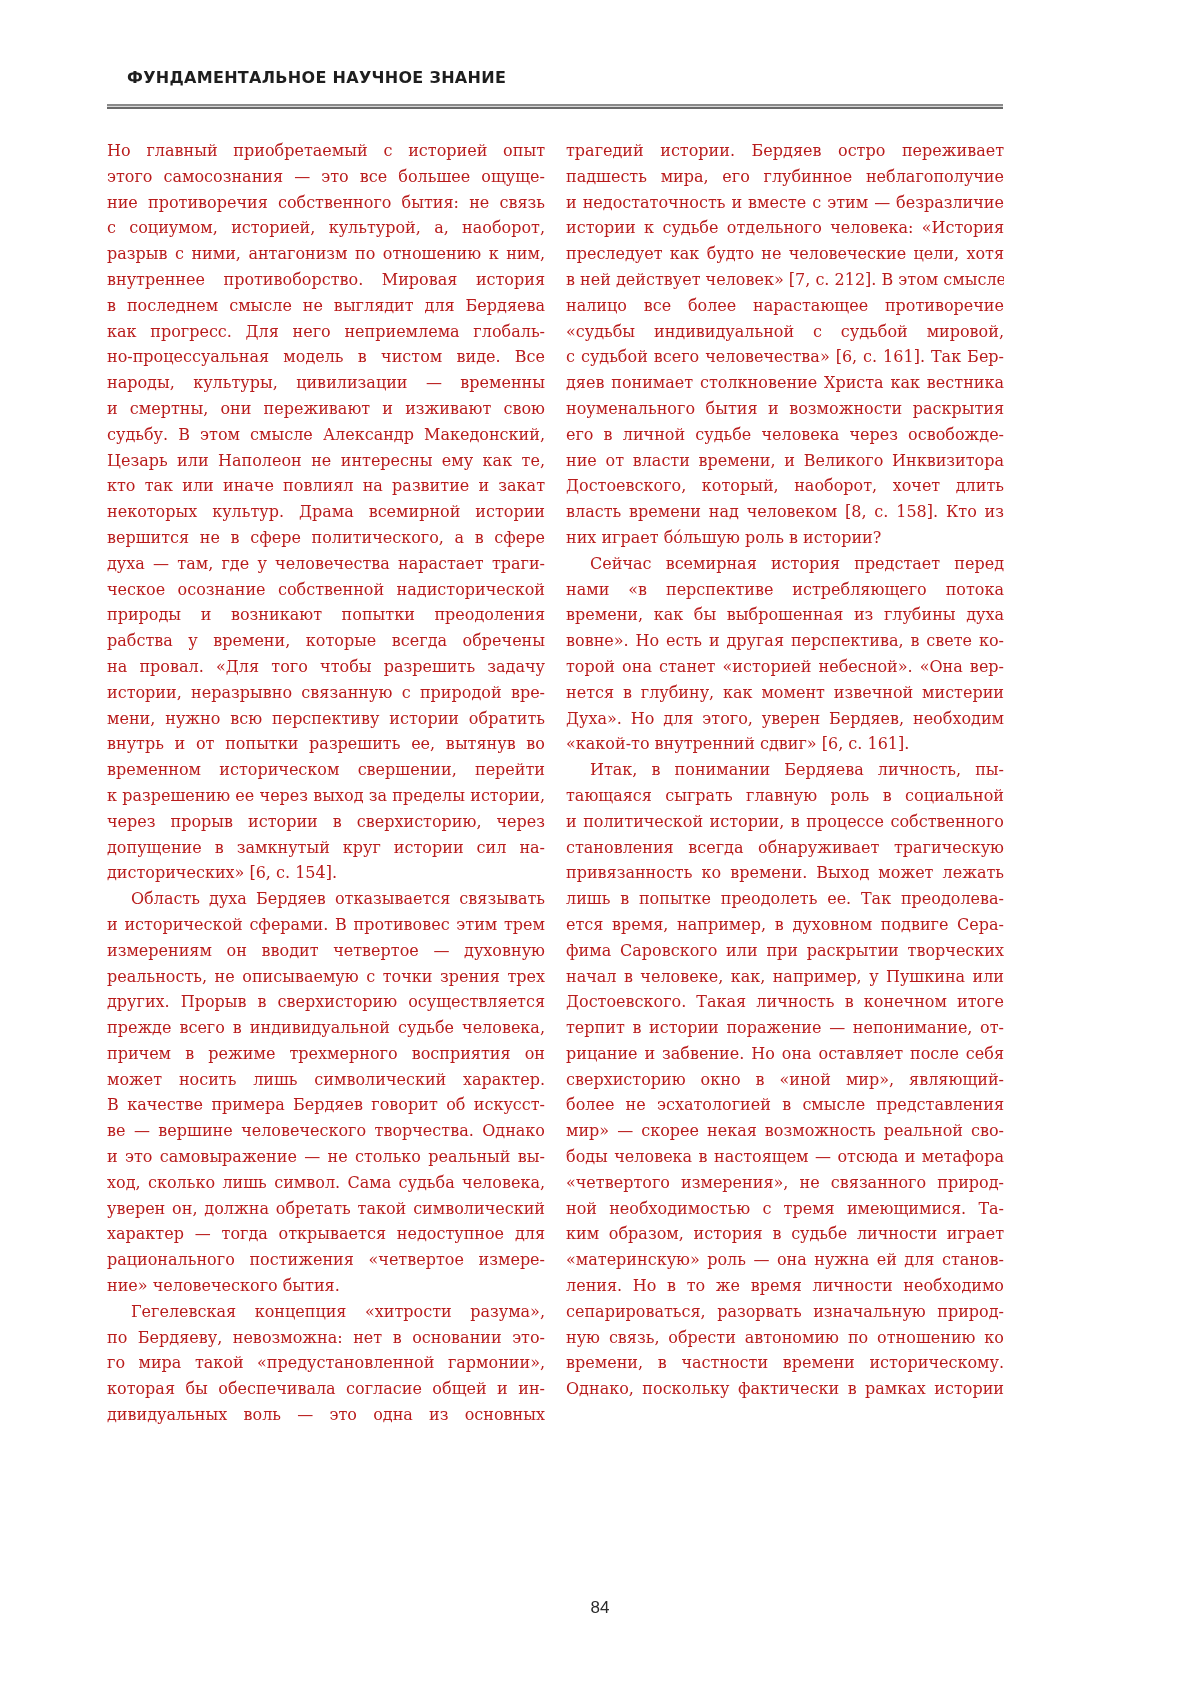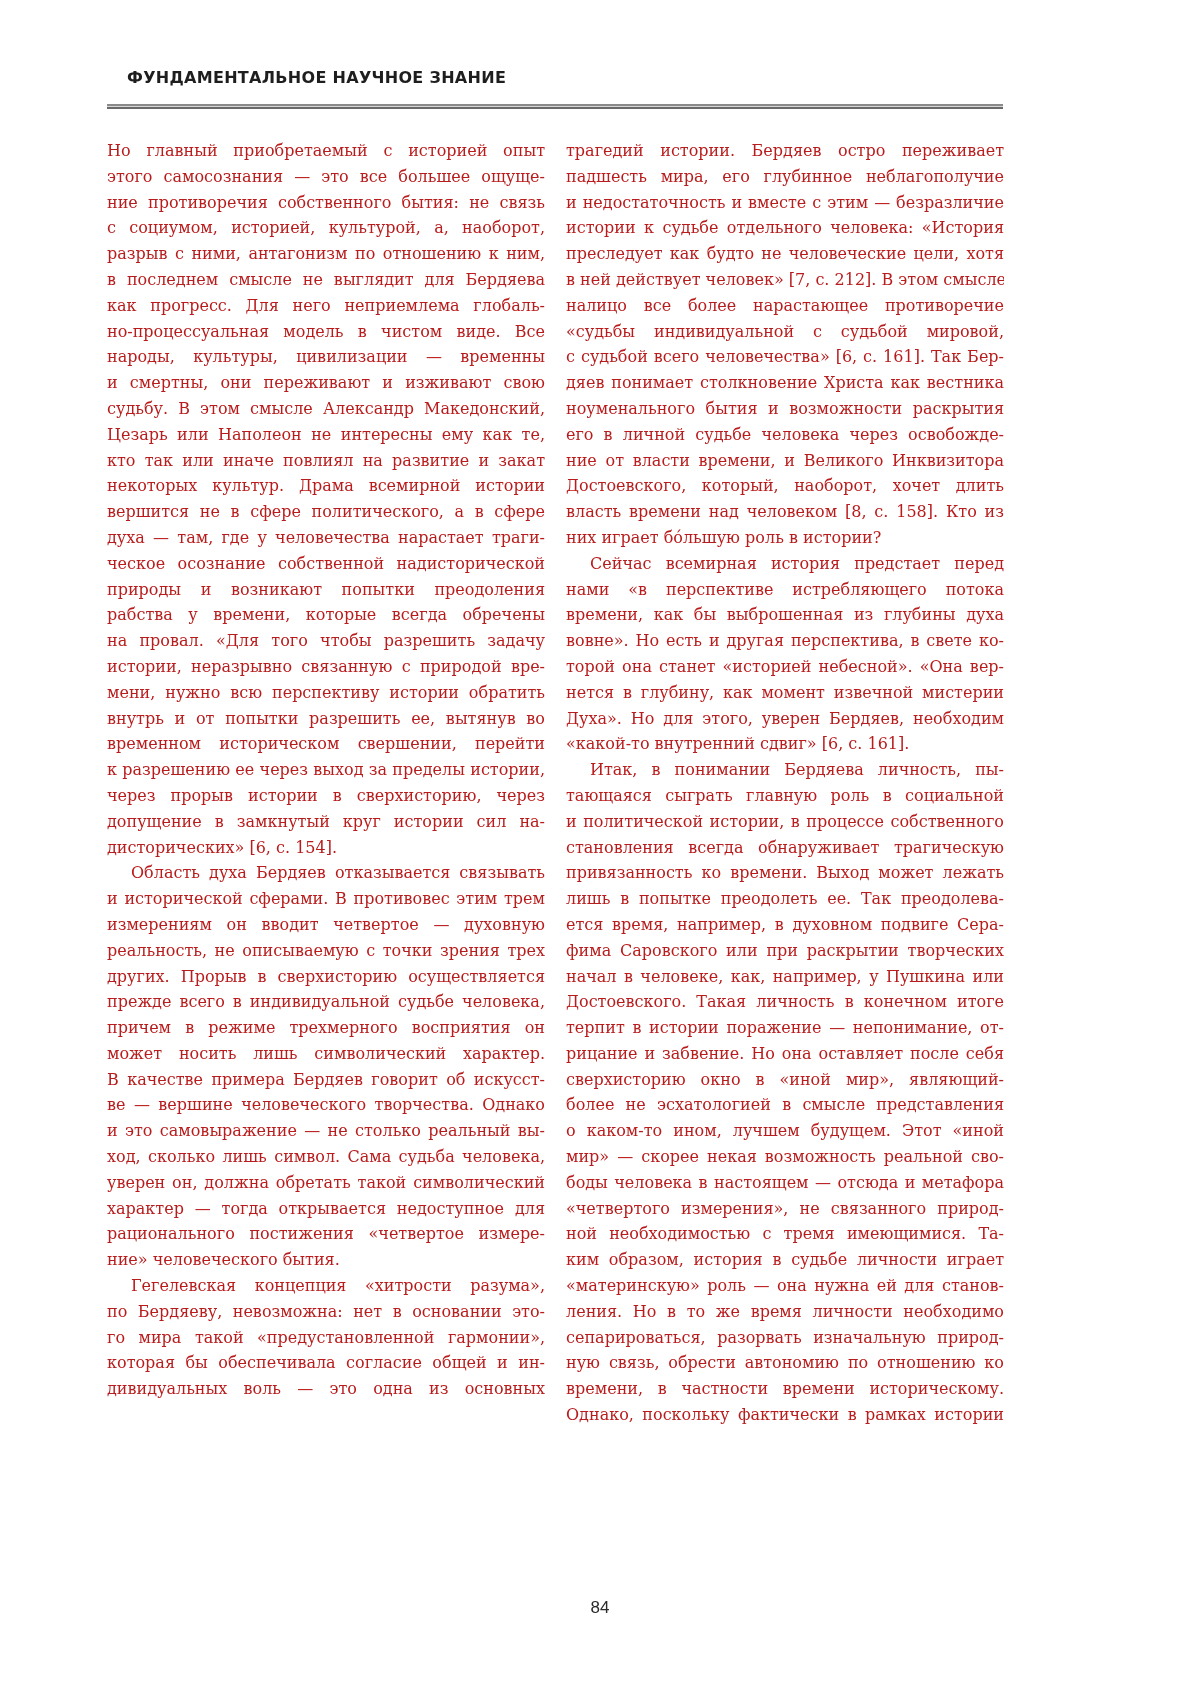--- a/index.html
+++ b/index.html
@@ -38,20 +38,21 @@
 <div class="page">
   <div class="header-title">ФУНДАМЕНТАЛЬНОЕ НАУЧНОЕ ЗНАНИЕ</div>
   <div class="header-rule"></div>
 
   <div class="col col-left" id="col-left">
       <div class="line">Но главный приобретаемый с историей опыт</div>
       <div class="line">этого самосознания — это все большее ощуще-</div>
       <div class="line">ние противоречия собственного бытия: не связь</div>
       <div class="line">с социумом, историей, культурой, а, наоборот,</div>
       <div class="line">разрыв с ними, антагонизм по отношению к ним,</div>
+      <div class="line">внутреннее противоборство. Мировая история</div>
       <div class="line">в последнем смысле не выглядит для Бердяева</div>
       <div class="line">как прогресс. Для него неприемлема глобаль-</div>
       <div class="line">но-процессуальная модель в чистом виде. Все</div>
       <div class="line">народы, культуры, цивилизации — временны</div>
       <div class="line">и смертны, они переживают и изживают свою</div>
       <div class="line">судьбу. В этом смысле Александр Македонский,</div>
       <div class="line">Цезарь или Наполеон не интересны ему как те,</div>
       <div class="line">кто так или иначе повлиял на развитие и закат</div>
       <div class="line">некоторых культур. Драма всемирной истории</div>
       <div class="line">вершится не в сфере политического, а в сфере</div>
@@ -122,21 +123,20 @@
       <div class="line">привязанность ко времени. Выход может лежать</div>
       <div class="line">лишь в попытке преодолеть ее. Так преодолева-</div>
       <div class="line">ется время, например, в духовном подвиге Сера-</div>
       <div class="line">фима Саровского или при раскрытии творческих</div>
       <div class="line">начал в человеке, как, например, у Пушкина или</div>
       <div class="line">Достоевского. Такая личность в конечном итоге</div>
       <div class="line">терпит в истории поражение — непонимание, от-</div>
       <div class="line">рицание и забвение. Но она оставляет после себя</div>
       <div class="line">сверхисторию окно в «иной мир», являющий-</div>
       <div class="line">более не эсхатологией в смысле представления</div>
-      <div class="line">о каком-то ином, лучшем будущем. Этот «иной</div>
       <div class="line">мир» — скорее некая возможность реальной сво-</div>
       <div class="line">боды человека в настоящем — отсюда и метафора</div>
       <div class="line">«четвертого измерения», не связанного природ-</div>
       <div class="line">ной необходимостью с тремя имеющимися. Та-</div>
       <div class="line">ким образом, история в судьбе личности играет</div>
       <div class="line">«материнскую» роль — она нужна ей для станов-</div>
       <div class="line">ления. Но в то же время личности необходимо</div>
       <div class="line">сепарироваться, разорвать изначальную природ-</div>
       <div class="line">ную связь, обрести автономию по отношению ко</div>
       <div class="line">времени, в частности времени историческому.</div>

